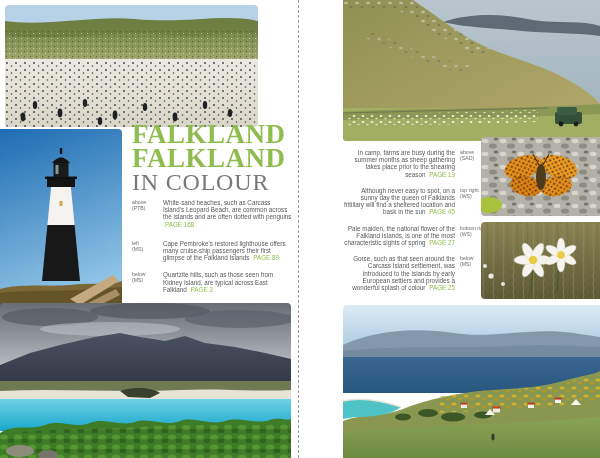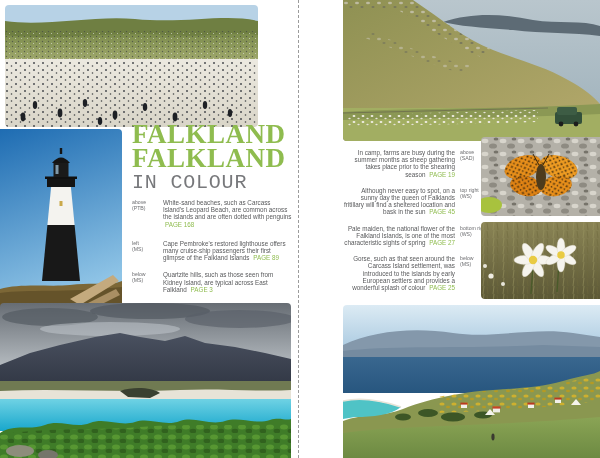--- a/index.html
+++ b/index.html
@@ -6,22 +6,22 @@
   .spread{position:relative;width:600px;height:458px;background:#ffffff;overflow:hidden;
           font-family:"Liberation Sans",sans-serif;padding-left:41px;}
   .photo{position:absolute;border-radius:4px;overflow:hidden;}
   .photo svg{display:block;width:100%;height:100%;}
   
   .gutter{position:absolute;left:298px;top:0;height:458px;width:0;border-left:1px dashed #9b9b9b;}
   
   .title-block{position:absolute;left:132px;top:122px;width:162px;}
   .title-green{font-family:"Liberation Serif",serif;font-weight:bold;color:#8fbc4f;
                font-size:27px;line-height:24px;letter-spacing:0.5px;}
-  .title-gray{font-family:Liberation Mono, monospace;font-weight:400;color:#77787b;
-              font-size:20px;line-height:25px;letter-spacing:0.8px;}
+  .title-gray{font-family:Liberation Serif, serif;font-weight:400;color:#77787b;
+              font-size:24px;line-height:25px;letter-spacing:0.8px;}
   
   .caps-left{position:absolute;left:132px;top:199px;width:160px;}
   .caps-right{position:absolute;left:344px;top:149px;width:148px;}
   .cap{display:flex;margin-bottom:12px;}
   .cap-label{width:28px;flex:0 0 28px;font-size:5.2px;line-height:6px;color:#6d6e71;}
   .cap-label span{display:block;}
   .cap-text{flex:1;font-size:6.3px;line-height:7.2px;color:#58595b;}
   .caps-left .cap-text{margin-left:3px;text-align:left;}
   .caps-right .cap{margin-bottom:9px;}
   .caps-right .cap-text{text-align:right;}

